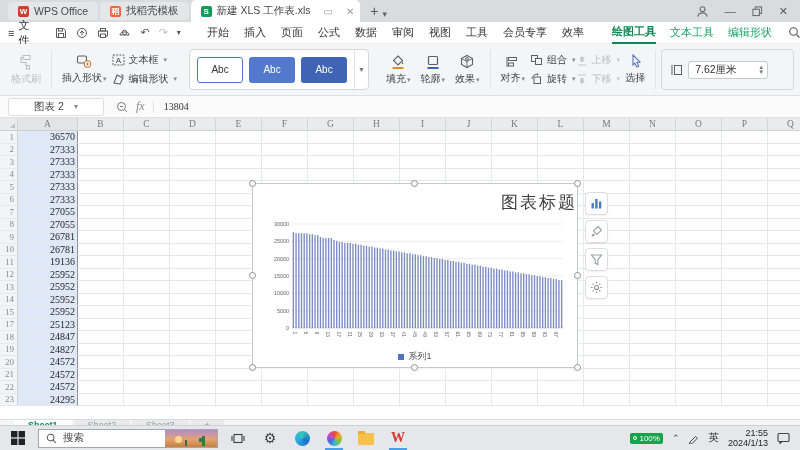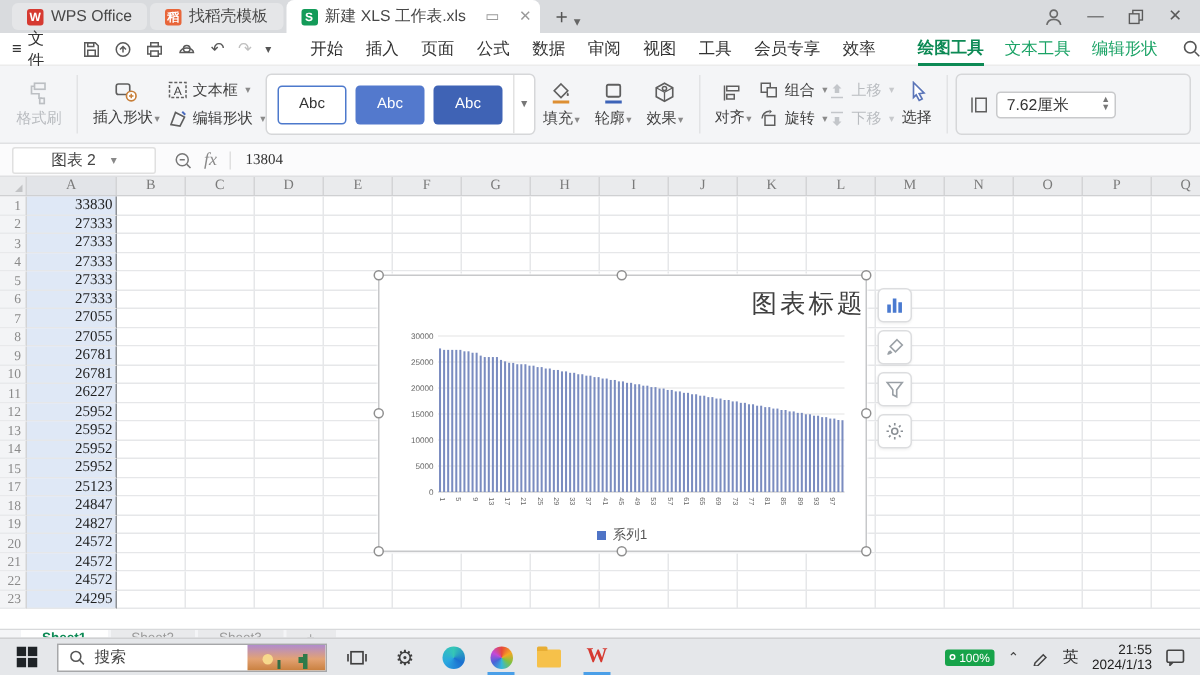--- a/index.html
+++ b/index.html
@@ -31,21 +31,21 @@
 
 .ribbon{height:52px;background:#f4f5f7;border-bottom:1px solid #e0e1e3;display:flex;align-items:stretch;padding:3px 6px;position:relative}
 .rsep{width:1px;background:#e2e3e5;margin:3px 5px}
 .rstack{display:flex;flex-direction:column;align-items:center;justify-content:center;gap:2px;padding:0 5px}
 .rlabel{font-size:10px;color:#3f3f3f;white-space:nowrap}
 .rlabel.dis{color:#b9bcc0}
 .cr{font-size:7px;color:#8a8a8a;margin-left:1px}
 .cr.dis{color:#c7c9cc}
 .rrows{display:flex;flex-direction:column;justify-content:center;gap:5px}
 .rrow{display:flex;align-items:center;gap:4px;font-size:10px;color:#3f3f3f;white-space:nowrap}
-.gallery{display:flex;align-items:stretch;background:#fff;border:1px solid #d6d7d9;border-radius:4px;margin:2px 0;overflow:hidden}
+.gallery{display:flex;align-items:stretch;background:#fff;border:1px solid #d6d7d9;border-radius:4px;margin:2px 12px;overflow:hidden}
 .gbtns{display:flex;align-items:center;gap:6px;padding:0 7px}
 .abc{width:46px;height:26px;border-radius:3px;font-size:10px;display:flex;align-items:center;justify-content:center}
 .abc.w{background:#fff;border:1px solid #4d79cc;color:#333}
 .abc.b1{background:#5379cd;color:#fff}
 .abc.b2{background:#3f63b5;color:#fff}
 .gdrop{width:14px;border-left:1px solid #e2e2e2;display:flex;align-items:center;justify-content:center;color:#777;font-size:7px}
 .sizebox{border:1px solid #d6d7d9;border-radius:4px;background:transparent;display:flex;align-items:center;padding:0 8px;margin:2px 0;flex:1}
 .sizecol{display:flex;flex-direction:column;gap:4px}
 .sizerow{display:flex;align-items:center;gap:5px}
 .spin{display:flex;align-items:center;border:1px solid #c8c9cb;border-radius:3px;background:#fff;height:18px;width:80px;padding:0 3px 0 6px;font-size:10.5px;color:#333}
@@ -383,21 +383,21 @@
       <div class="ch">L</div>
       <div class="ch">M</div>
       <div class="ch">N</div>
       <div class="ch">O</div>
       <div class="ch">P</div>
       <div class="ch">Q</div>
     </div>
   <div>
       <div class="grow">
         <div class="rn">1</div>
-        <div class="cell colA">33830</div>
+        <div class="cell colA">36570</div>
         <div class="cell"></div>
         <div class="cell"></div>
         <div class="cell"></div>
         <div class="cell"></div>
         <div class="cell"></div>
         <div class="cell"></div>
         <div class="cell"></div>
         <div class="cell"></div>
         <div class="cell"></div>
         <div class="cell"></div>
@@ -583,21 +583,21 @@
         <div class="cell"></div>
         <div class="cell"></div>
         <div class="cell"></div>
         <div class="cell"></div>
         <div class="cell"></div>
         <div class="cell"></div>
         <div class="cell"></div>
       </div>
       <div class="grow">
         <div class="rn">11</div>
-        <div class="cell colA">26227</div>
+        <div class="cell colA">19136</div>
         <div class="cell"></div>
         <div class="cell"></div>
         <div class="cell"></div>
         <div class="cell"></div>
         <div class="cell"></div>
         <div class="cell"></div>
         <div class="cell"></div>
         <div class="cell"></div>
         <div class="cell"></div>
         <div class="cell"></div>

